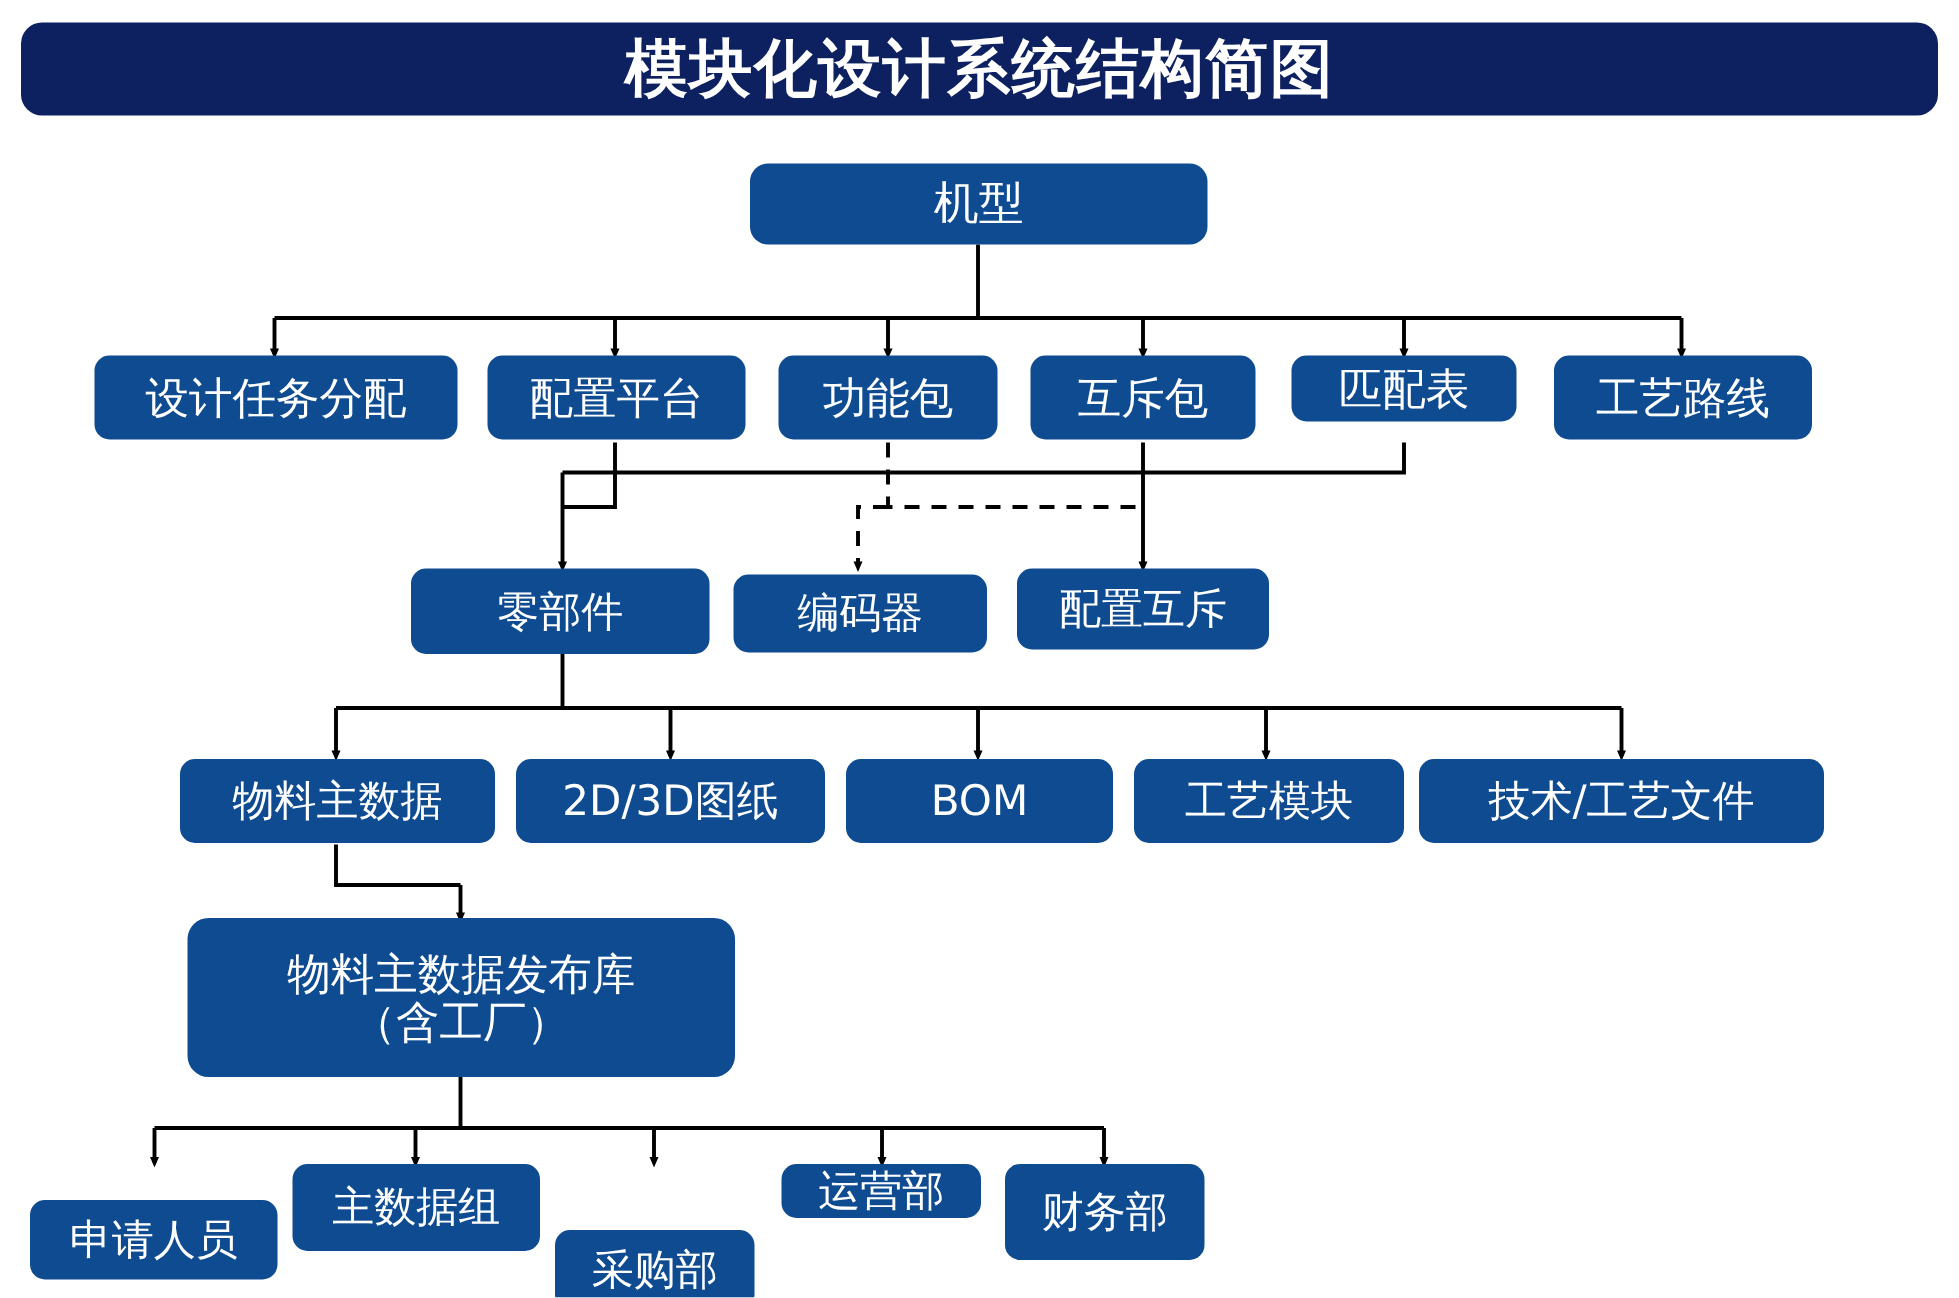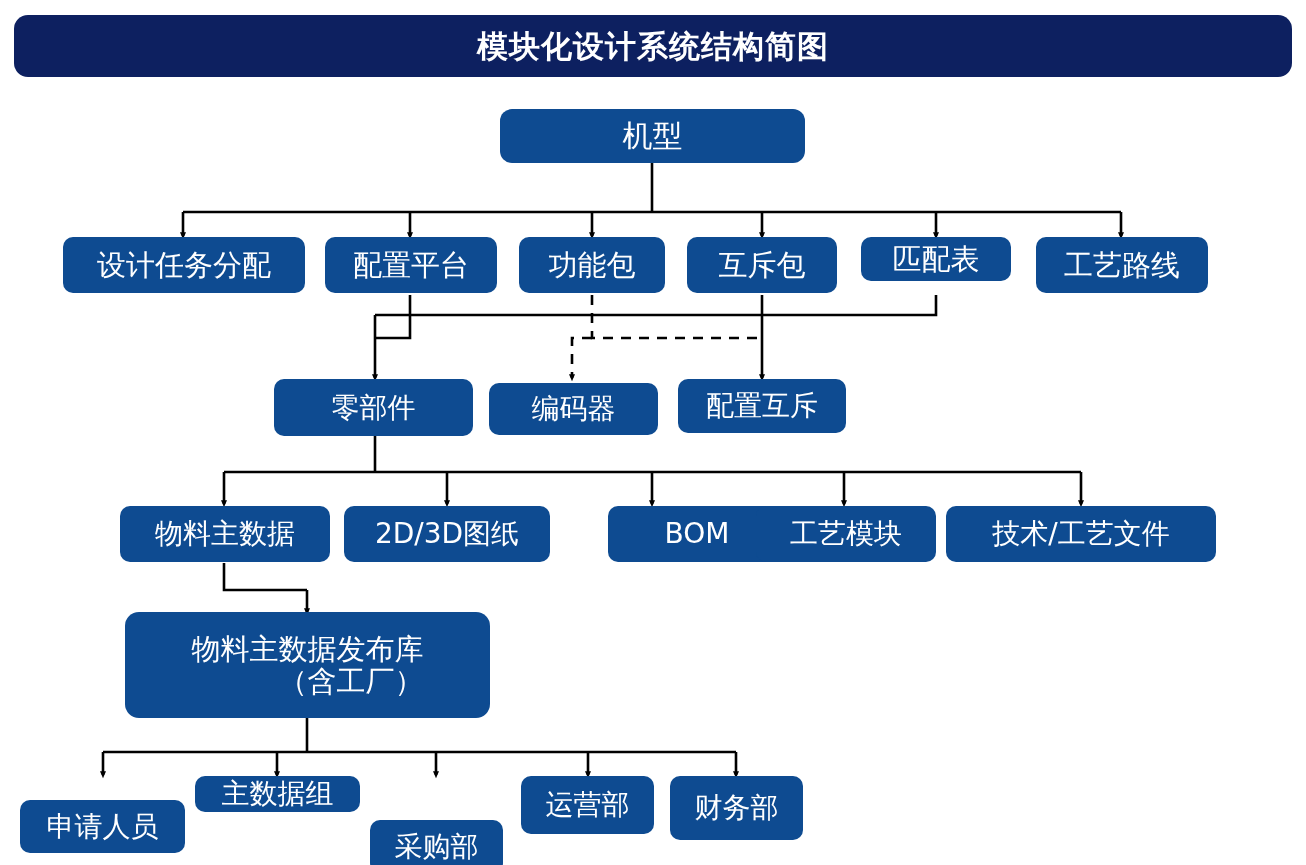--- a/index.html
+++ b/index.html
@@ -34,34 +34,34 @@
     height: 62px;
     background: #0d2060;
     border-radius: 14px;
     display: flex;
     align-items: center;
     justify-content: center;
     box-sizing: border-box;
   }
   .title-text {
     color: #ffffff;
-    font-size: 31px;
+    font-size: 42px;
     font-weight: bold;
     letter-spacing: 1px;
     line-height: 1;
     white-space: nowrap;
   }
   .node {
     position: absolute;
     background: #0e4b91;
     border-radius: 10px;
     display: flex;
     align-items: center;
     justify-content: center;
-    text-align: right;
+    text-align: center;
     box-sizing: border-box;
     color: #ffffff;
     line-height: 1.12;
     white-space: pre-line;
   }
   .node.root      { font-size: 30px; border-radius: 12px; }
   .node.lvl1      { font-size: 29px; }
   .node.lvl2      { font-size: 28px; }
   .node.lvl3      { font-size: 28px; }
   .node.pubrepo   { font-size: 29px; border-radius: 14px; }
@@ -137,26 +137,26 @@
   <div class="node lvl1" style="left:519px; top:237px; width:146px; height:56px;">功能包</div>
   <div class="node lvl1" style="left:861px; top:237px; width:150px; height:44px;">匹配表</div>
   <div class="node lvl1" style="left:1036px; top:237px; width:172px; height:56px;">工艺路线</div>
 
   <div class="node lvl2" style="left:274px; top:379px; width:199px; height:57px;">零部件</div>
   <div class="node lvl2" style="left:489px; top:383px; width:169px; height:52px;">编码器</div>
   <div class="node lvl2" style="left:678px; top:379px; width:168px; height:54px;">配置互斥</div>
 
   <div class="node lvl3" style="left:120px; top:506px; width:210px; height:56px;">物料主数据</div>
   <div class="node lvl3" style="left:344px; top:506px; width:206px; height:56px;">2D/3D图纸</div>
-  <div class="node lvl3" style="left:564px; top:506px; width:178px; height:56px;margin-left:44px;">BOM</div>
+  <div class="node lvl3" style="left:564px; top:506px; width:178px; height:56px;">BOM</div>
   <div class="node lvl3" style="left:756px; top:506px; width:180px; height:56px;">工艺模块</div>
   <div class="node lvl3" style="left:946px; top:506px; width:270px; height:56px;">技术/工艺文件</div>
 
   <div class="node pubrepo" style="left:125px; top:612px; width:365px; height:106px;">物料主数据发布库
 （含工厂）</div>
 
   <div class="node lvl5" style="left:20px; top:776px; width:165px; height:53px;margin-top:24px;">申请人员</div>
-  <div class="node lvl5" style="left:195px; top:776px; width:165px; height:36px;">主数据组</div>
+  <div class="node lvl5" style="left:195px; top:776px; width:165px; height:58px;">主数据组</div>
   <div class="node lvl5" style="left:370px; top:820px; width:133px; height:53px;">采购部</div>
-  <div class="node lvl5" style="left:521px; top:776px; width:133px; height:58px;">运营部</div>
+  <div class="node lvl5" style="left:521px; top:776px; width:133px; height:36px;">运营部</div>
   <div class="node lvl5" style="left:670px; top:776px; width:133px; height:64px;">财务部</div>
 
 </div>
 
 </body></html>

